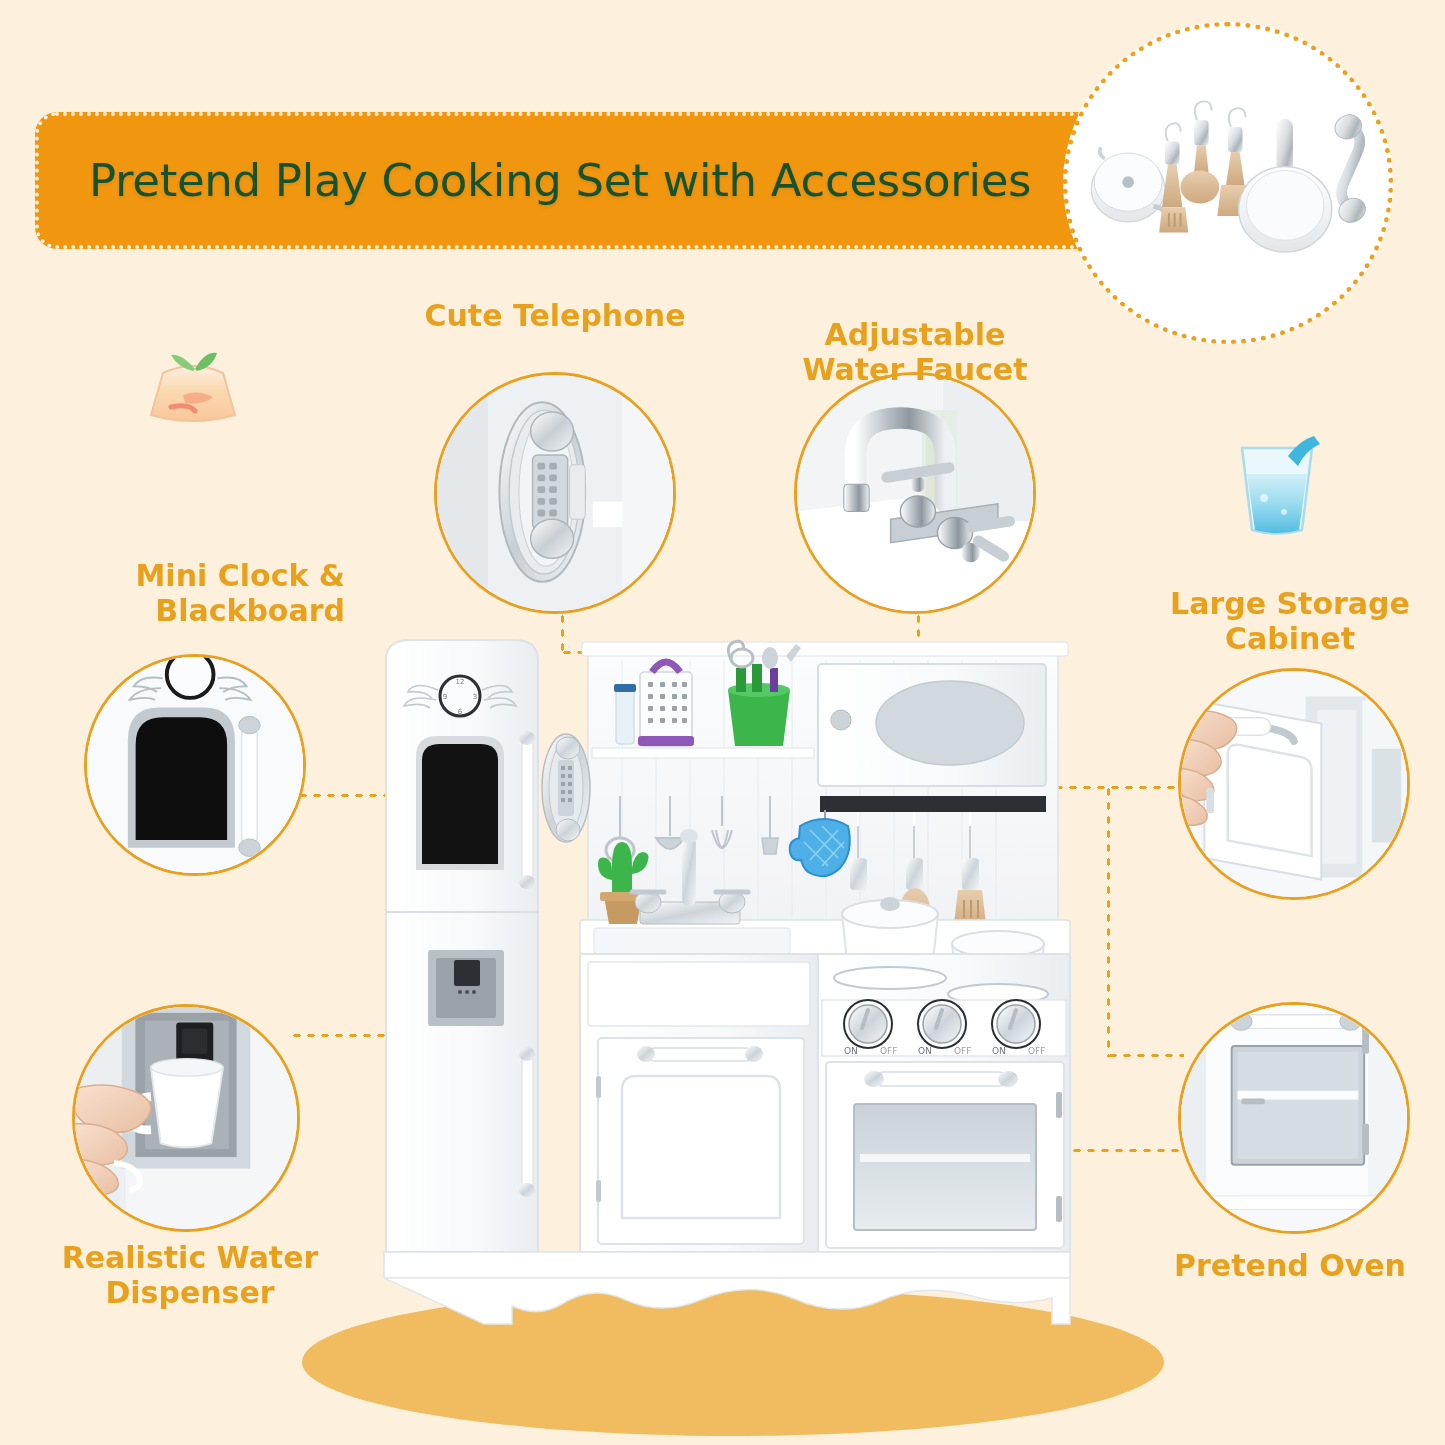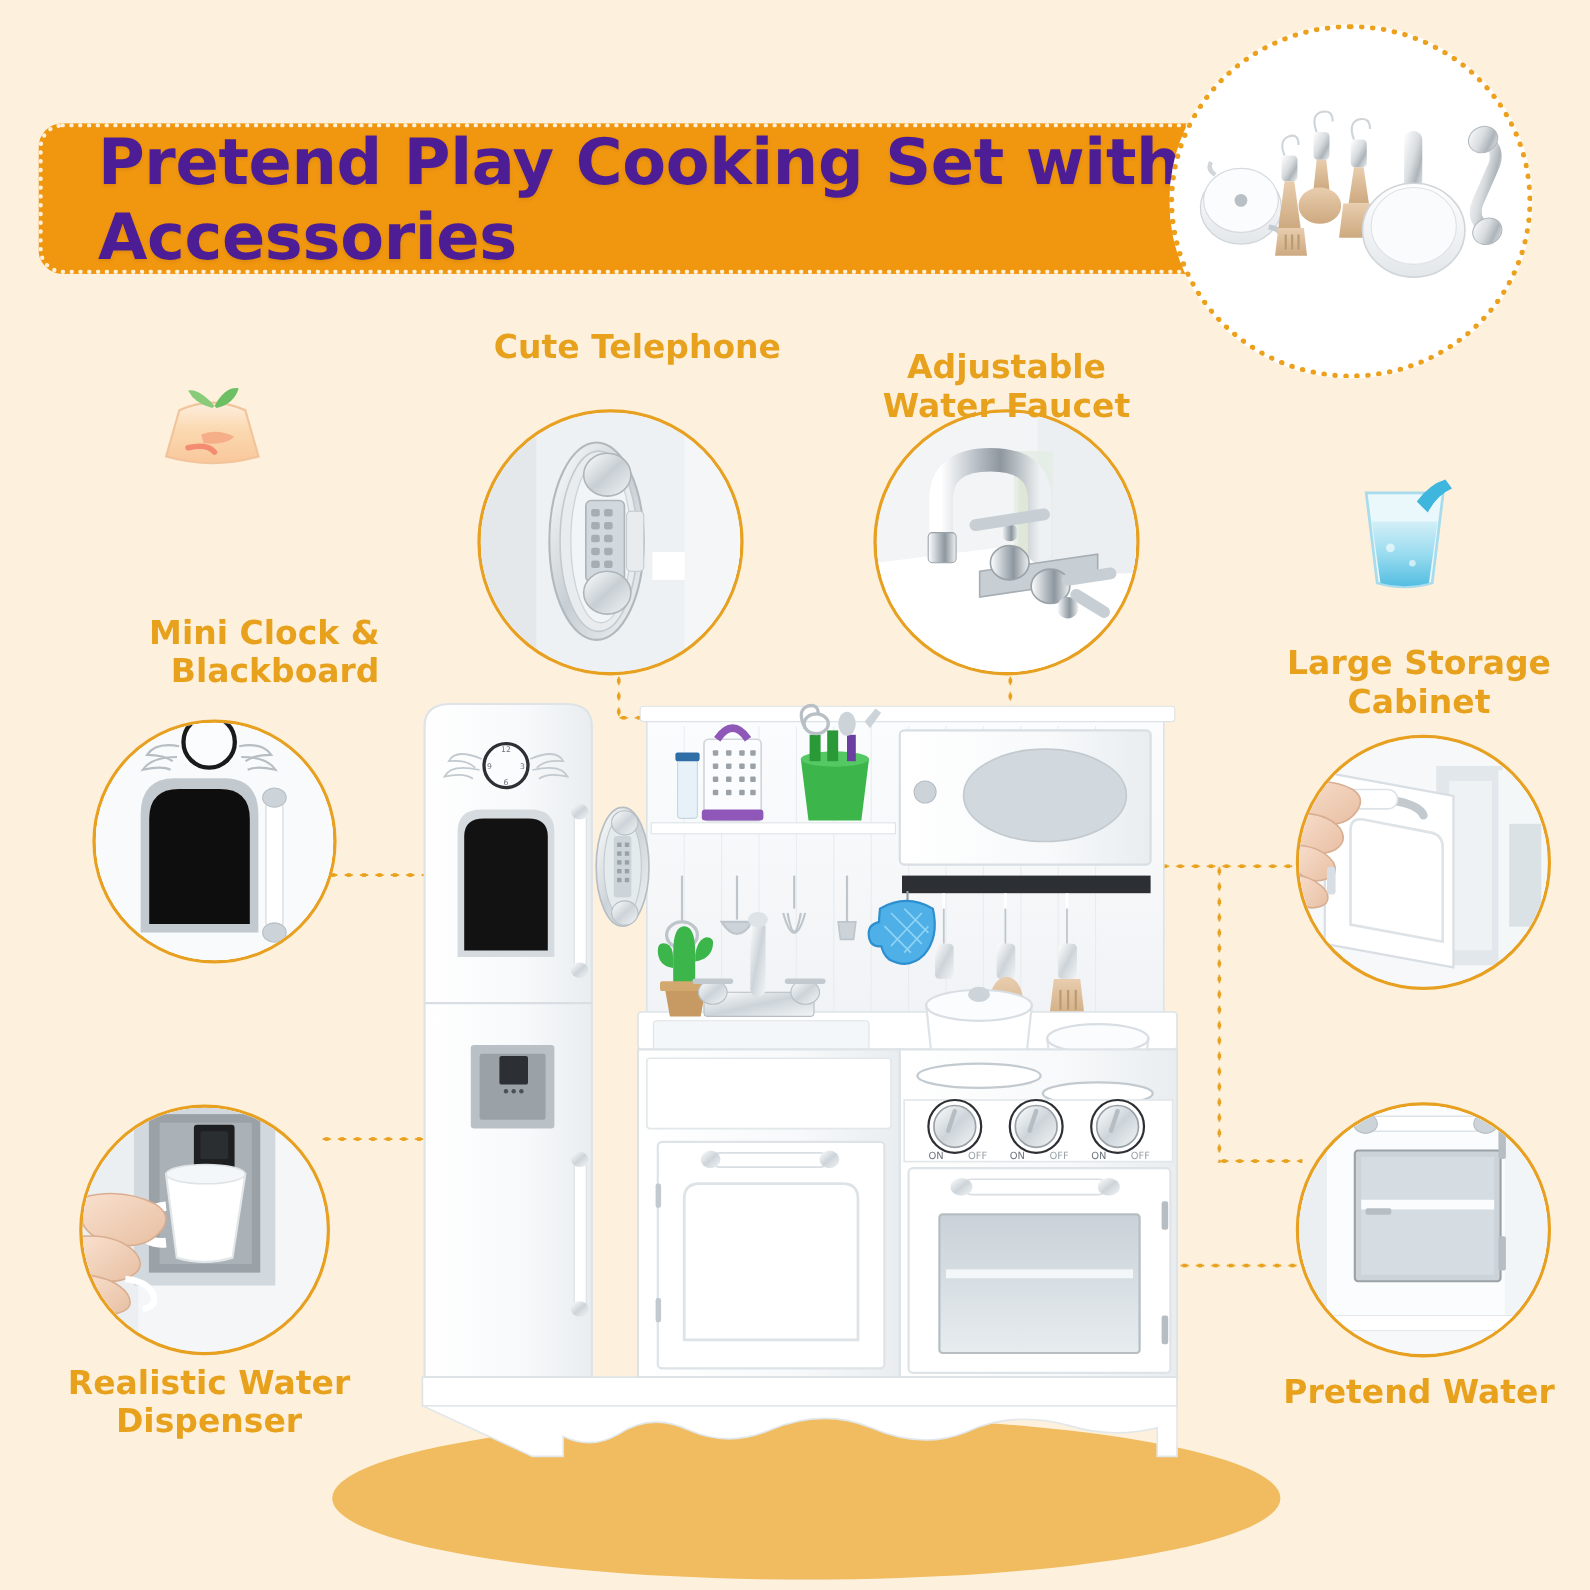--- a/index.html
+++ b/index.html
@@ -18,23 +18,23 @@
   
   #title-banner {
     position: absolute; left: 35px; top: 112px;
     width: 1085px; height: 137px;
     background: #f0960f;
     border-radius: 22px;
     border: 4px dotted #fdf1dd;
     display: flex; align-items: center;
   }
   #title-text {
-    color: #4c1d95;
-    font-size: 58px;
-    font-weight: 700;
+    color: #14532d;
+    font-size: 45px;
+    font-weight: 400;
     letter-spacing: -0.3px;
     padding-left: 50px;
     font-family: "DejaVu Sans", sans-serif;
     text-shadow: 0 2px 3px rgba(150,90,0,.18);
   }
 
   
   #acc-circle {
     position: absolute; left: 1063px; top: 22px;
     width: 330px; height: 322px;
@@ -564,21 +564,21 @@
         <rect x="103" y="126" width="8" height="7" rx="2"></rect>
           <rect x="115" y="126" width="8" height="7" rx="2"></rect>
         <rect x="103" y="138" width="8" height="7" rx="2"></rect>
           <rect x="115" y="138" width="8" height="7" rx="2"></rect>
       </g>
       <ellipse cx="118" cy="58" rx="22" ry="20" fill="url(#cMetal)" stroke="#aeb5ba" stroke-width="1.5"></ellipse>
       <ellipse cx="118" cy="168" rx="22" ry="20" fill="url(#cMetal)" stroke="#aeb5ba" stroke-width="1.5"></ellipse>
       <rect x="136" y="92" width="16" height="56" rx="4" fill="#e8ecef" stroke="#c2cad0" stroke-width="1"></rect>
     </svg>
   </div>
-  <div class="label" style="left:400px; top:298px; width:310px;text-align:right;">Cute Telephone</div>
+  <div class="label" style="left:400px; top:298px; width:310px;">Cute Telephone</div>
 
   <div class="callout" style="left:794px; top:372px; width:242px; height:242px;">
     <svg viewBox="0 0 242 242">
       <defs>
         <linearGradient id="fMetal" x1="0" y1="0" x2="1" y2="0">
           <stop offset="0" stop-color="#ffffff"></stop>
             <stop offset=".35" stop-color="#b9c1c7"></stop>
           <stop offset=".6" stop-color="#8e979e"></stop>
             <stop offset="1" stop-color="#eef1f3"></stop>
         </linearGradient>
@@ -723,15 +723,15 @@
       <ellipse cx="62" cy="17" rx="11" ry="9" fill="#cdd4d9" stroke="#b6bec4" stroke-width="1"></ellipse>
       <ellipse cx="174" cy="17" rx="11" ry="9" fill="#cdd4d9" stroke="#b6bec4" stroke-width="1"></ellipse>
 
       <g fill="#b6bec4">
         <rect x="186" y="18" width="7" height="32" rx="2"></rect>
         <rect x="186" y="122" width="7" height="32" rx="2"></rect>
       </g>
       <rect x="26" y="196" width="180" height="14" fill="#ffffff" stroke="#e2e7ea" stroke-width="1"></rect>
     </svg>
   </div>
-  <div class="label" style="left:1150px; top:1248px; width:280px;">Pretend Water</div>
+  <div class="label" style="left:1150px; top:1248px; width:280px;">Pretend Oven</div>
 
 </div>
 
 </body></html>

